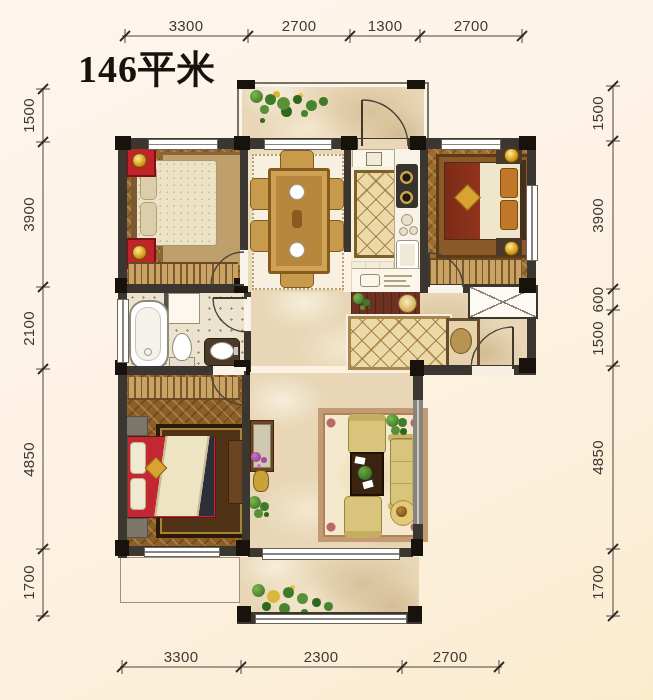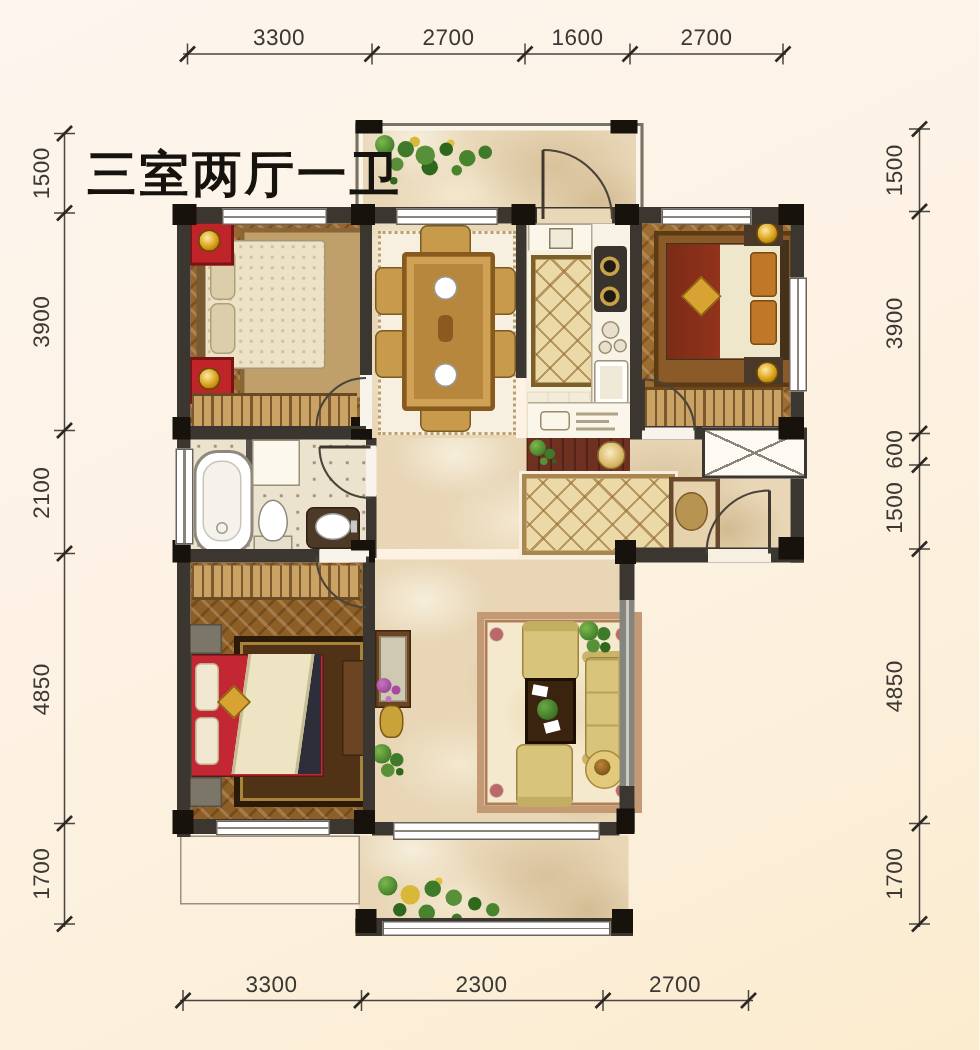--- a/index.html
+++ b/index.html
@@ -44,21 +44,21 @@
     font-size:38px;font-weight:700;color:#16120e;letter-spacing:1px;}
   #subtitle{position:absolute;left:58px;top:94px;z-index:6;font-family:"Liberation Serif",serif;
     font-size:33px;font-weight:700;color:#16120e;letter-spacing:2px;}
   svg.overlay{position:absolute;left:0;top:0;z-index:5;pointer-events:none;}
 </style>
 </head>
 <body>
 
 <div id="canvas">
 
-  <div id="subtitle">三室两厅一卫</div>
+  <div id="title">146平米</div>
 
   <div class="abs marble z1" style="left:237px;top:82px;width:188px;height:61px;border:2px solid #7a7264;box-shadow:inset 0 0 0 3px #faf5ea;"></div>
   <div class="abs wood z1" style="left:127px;top:149px;width:113px;height:135px;"></div>
   <div class="abs marble z1" style="left:248px;top:149px;width:96px;height:143px;"></div>
   <div class="abs tile z1" style="left:351px;top:149px;width:69px;height:143px;"></div>
   <div class="abs wood z1" style="left:428px;top:149px;width:99px;height:135px;background-color:#9c6c30;"></div>
   <div class="abs bathfloor z1" style="left:127px;top:292px;width:117px;height:74px;"></div>
   <div class="abs marble z1" style="left:248px;top:292px;width:279px;height:74px;"></div>
   <div class="abs marble z1" style="left:250px;top:373px;width:163px;height:182px;"></div>
   <div class="abs wood z1" style="left:127px;top:375px;width:115px;height:171px;background-color:#8d5e26;"></div>
@@ -295,21 +295,21 @@
       <line x1="244" y1="285" x2="211" y2="285"></line>
       <line x1="429" y1="287" x2="429" y2="253"></line>
       <line x1="247" y1="298" x2="213" y2="298"></line>
       <line x1="245" y1="371" x2="245" y2="405"></line>
       <line x1="513" y1="369" x2="513" y2="327"></line>
     </g>
   </svg>
 
   <div class="dimlabel" style="left:164px;top:17px;">3300</div>
   <div class="dimlabel" style="left:277px;top:17px;">2700</div>
-  <div class="dimlabel" style="left:363px;top:17px;">1600</div>
+  <div class="dimlabel" style="left:363px;top:17px;">1300</div>
   <div class="dimlabel" style="left:449px;top:17px;">2700</div>
   <div class="dimlabel" style="left:159px;top:648px;">3300</div>
   <div class="dimlabel" style="left:299px;top:648px;">2300</div>
   <div class="dimlabel" style="left:428px;top:648px;">2700</div>
   <div class="dimlabel dimV" style="left:6px;top:107px;">1500</div>
   <div class="dimlabel dimV" style="left:6px;top:206px;">3900</div>
   <div class="dimlabel dimV" style="left:6px;top:320px;">2100</div>
   <div class="dimlabel dimV" style="left:6px;top:451px;">4850</div>
   <div class="dimlabel dimV" style="left:6px;top:574px;">1700</div>
   <div class="dimlabel dimV" style="left:575px;top:105px;">1500</div>

